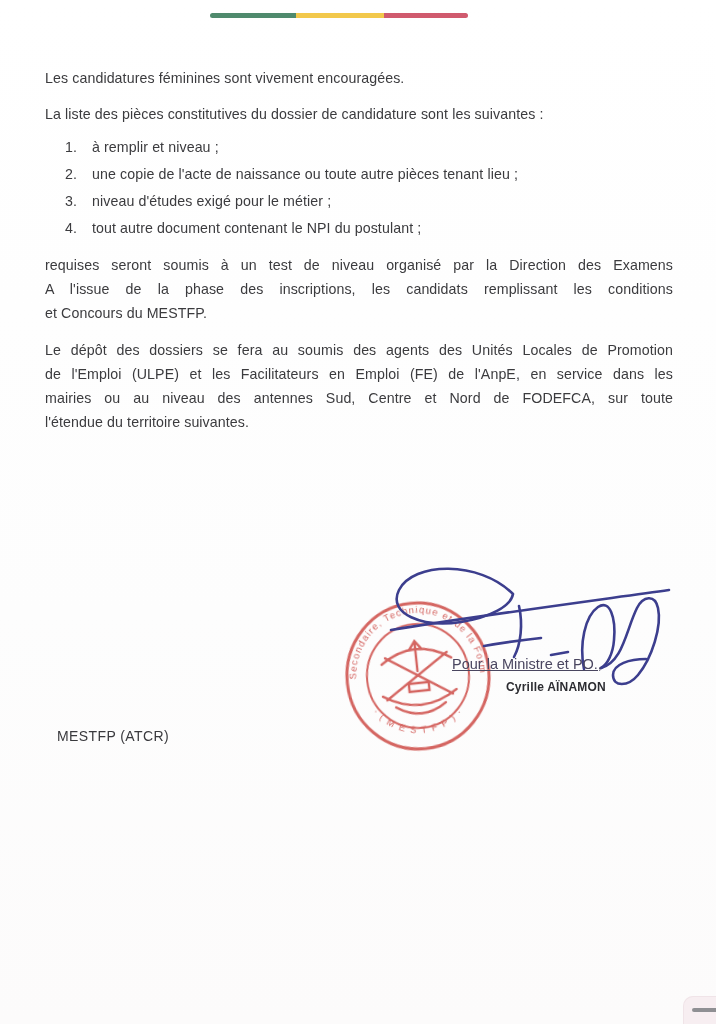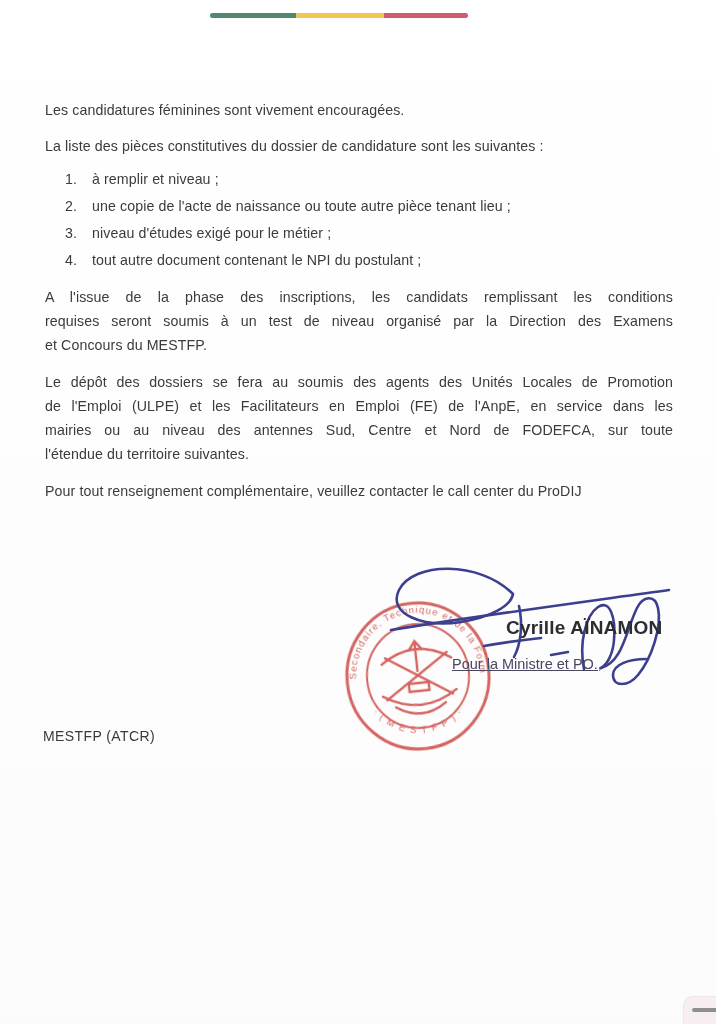--- a/index.html
+++ b/index.html
@@ -16,53 +16,52 @@
   .flag-bar span{height:100%;}
   .flag-green{width:86px;}
   .flag-yellow{width:88px;}
   .flag-red{width:84px;}
 
   
   .doc-body{
     position:absolute;left:45px;top:66px;width:628px;
     font-size:14.2px;line-height:24px;color:#3b3b3e;
     letter-spacing:.1px;
-    margin-top:32px;
   }
   .para{margin:0 0 13px 0;}
   .line{text-align:justify;text-align-last:justify;white-space:normal;}
   .line:last-child{text-align-last:left;}
   #p-intro1{margin-bottom:12px;}
   #p-intro2{margin-bottom:9px;}
   ol.doc-list{list-style:none;margin:0 0 13px 0;padding:0;}
   ol.doc-list li{position:relative;padding-left:47px;margin-bottom:3px;}
   ol.doc-list .num{position:absolute;left:20px;top:0;}
 
   
   .stamp-wrap{
     position:absolute;left:341px;top:597px;width:154px;height:158px;
     transform:rotate(-6deg);opacity:.82;filter:blur(.4px);
     pointer-events:none;
   }
   .sig-svg{position:absolute;left:383px;top:556px;}
 
   .sig-name{
-    position:absolute;left:506px;top:617px;width:170px;
-    font-size:19px;font-weight:bold;color:#2c2c31;letter-spacing:.2px;
+    position:absolute;left:506px;top:680px;width:170px;
+    font-size:12px;font-weight:bold;color:#2c2c31;letter-spacing:.2px;
   }
   .sig-title1{
     position:absolute;left:452px;top:656px;width:210px;
     font-size:14.5px;color:#4a4660;text-decoration:underline;
   }
   .sig-title2{
     position:absolute;left:391px;top:704px;width:260px;
     font-size:14.5px;color:#4a4454;
   }
   .footer-left{
-    position:absolute;left:43px;top:728px;
+    position:absolute;left:57px;top:728px;
     font-size:14px;color:#39393d;letter-spacing:.4px;
   }
 
   
   .corner-widget{
     position:absolute;left:683px;top:996px;width:48px;height:40px;
     background:#f7eef1;border-radius:10px;
     box-shadow:inset 0 0 0 1px #f0e4e8;
   }
   .corner-widget .handle{
@@ -94,52 +93,51 @@
     <ol class="doc-list">
       <li>
         <span class="num">1.</span>
         <div>
             <div class="line">à remplir et niveau ;</div>
           </div>
       </li>
       <li>
         <span class="num">2.</span>
         <div>
-            <div class="line">une copie de l'acte de naissance ou toute autre pièce tenant lieu ;</div>
+            <div class="line">une copie de l'acte de naissance ou toute autre pièces tenant lieu ;</div>
           </div>
       </li>
       <li>
         <span class="num">3.</span>
         <div>
             <div class="line">niveau d'études exigé pour le métier ;</div>
           </div>
       </li>
       <li>
         <span class="num">4.</span>
         <div>
             <div class="line">tout autre document contenant le NPI du postulant ;</div>
           </div>
       </li>
     </ol>
 
     <div class="para">
+        <div class="line">requises seront soumis à un test de niveau organisé par la Direction des Examens</div>
         <div class="line">A l'issue de la phase des inscriptions, les candidats remplissant les conditions</div>
-        <div class="line">requises seront soumis à un test de niveau organisé par la Direction des Examens</div>
         <div class="line">et Concours du MESTFP.</div>
       </div>
 
     <div class="para">
         <div class="line">Le dépôt des dossiers se fera au soumis des agents des Unités Locales de Promotion</div>
         <div class="line">de l'Emploi (ULPE) et les Facilitateurs en Emploi (FE) de l'AnpE, en service dans les</div>
         <div class="line">mairies ou au niveau des antennes Sud, Centre et Nord de FODEFCA, sur toute</div>
         <div class="line">l'étendue du territoire suivantes.</div>
       </div>
 
     <div class="para">
-        <div class="line">Pour tout renseignement complémentaire, veuillez contacter le call center du ProDIJ</div>
       </div>
   </div>
 
   <div class="stamp-wrap">
     <svg width="154" height="158" viewBox="0 0 154 158">
       <defs>
         <path id="arcT" d="M 15 80 A 62 64 0 0 1 139 80" fill="none"></path>
         <path id="arcB" d="M 19 90 A 60 62 0 0 0 135 90" fill="none"></path>
       </defs>
       <ellipse cx="77" cy="79" rx="71" ry="73" fill="none" stroke-width="3" stroke="#cc4540"></ellipse>

